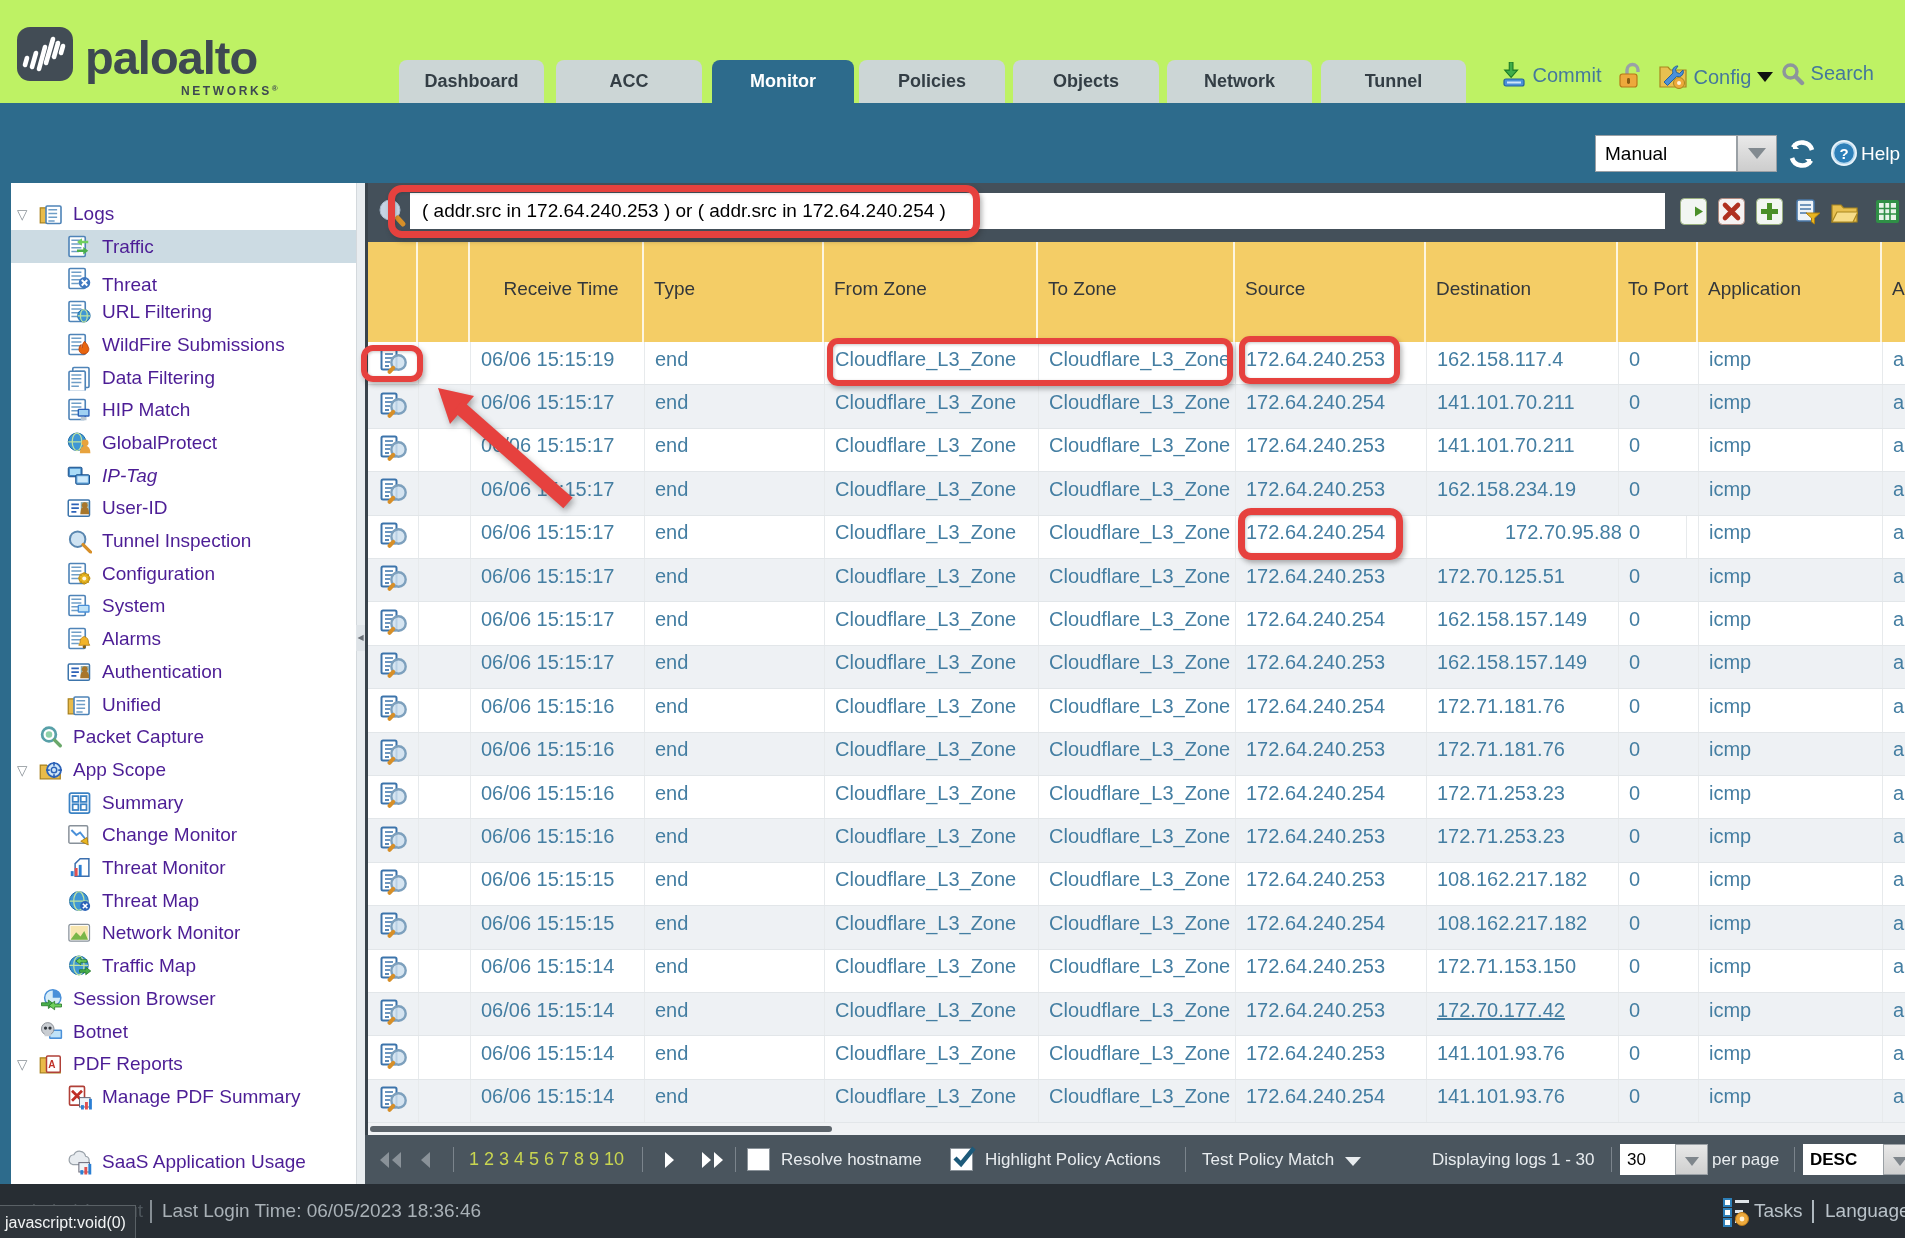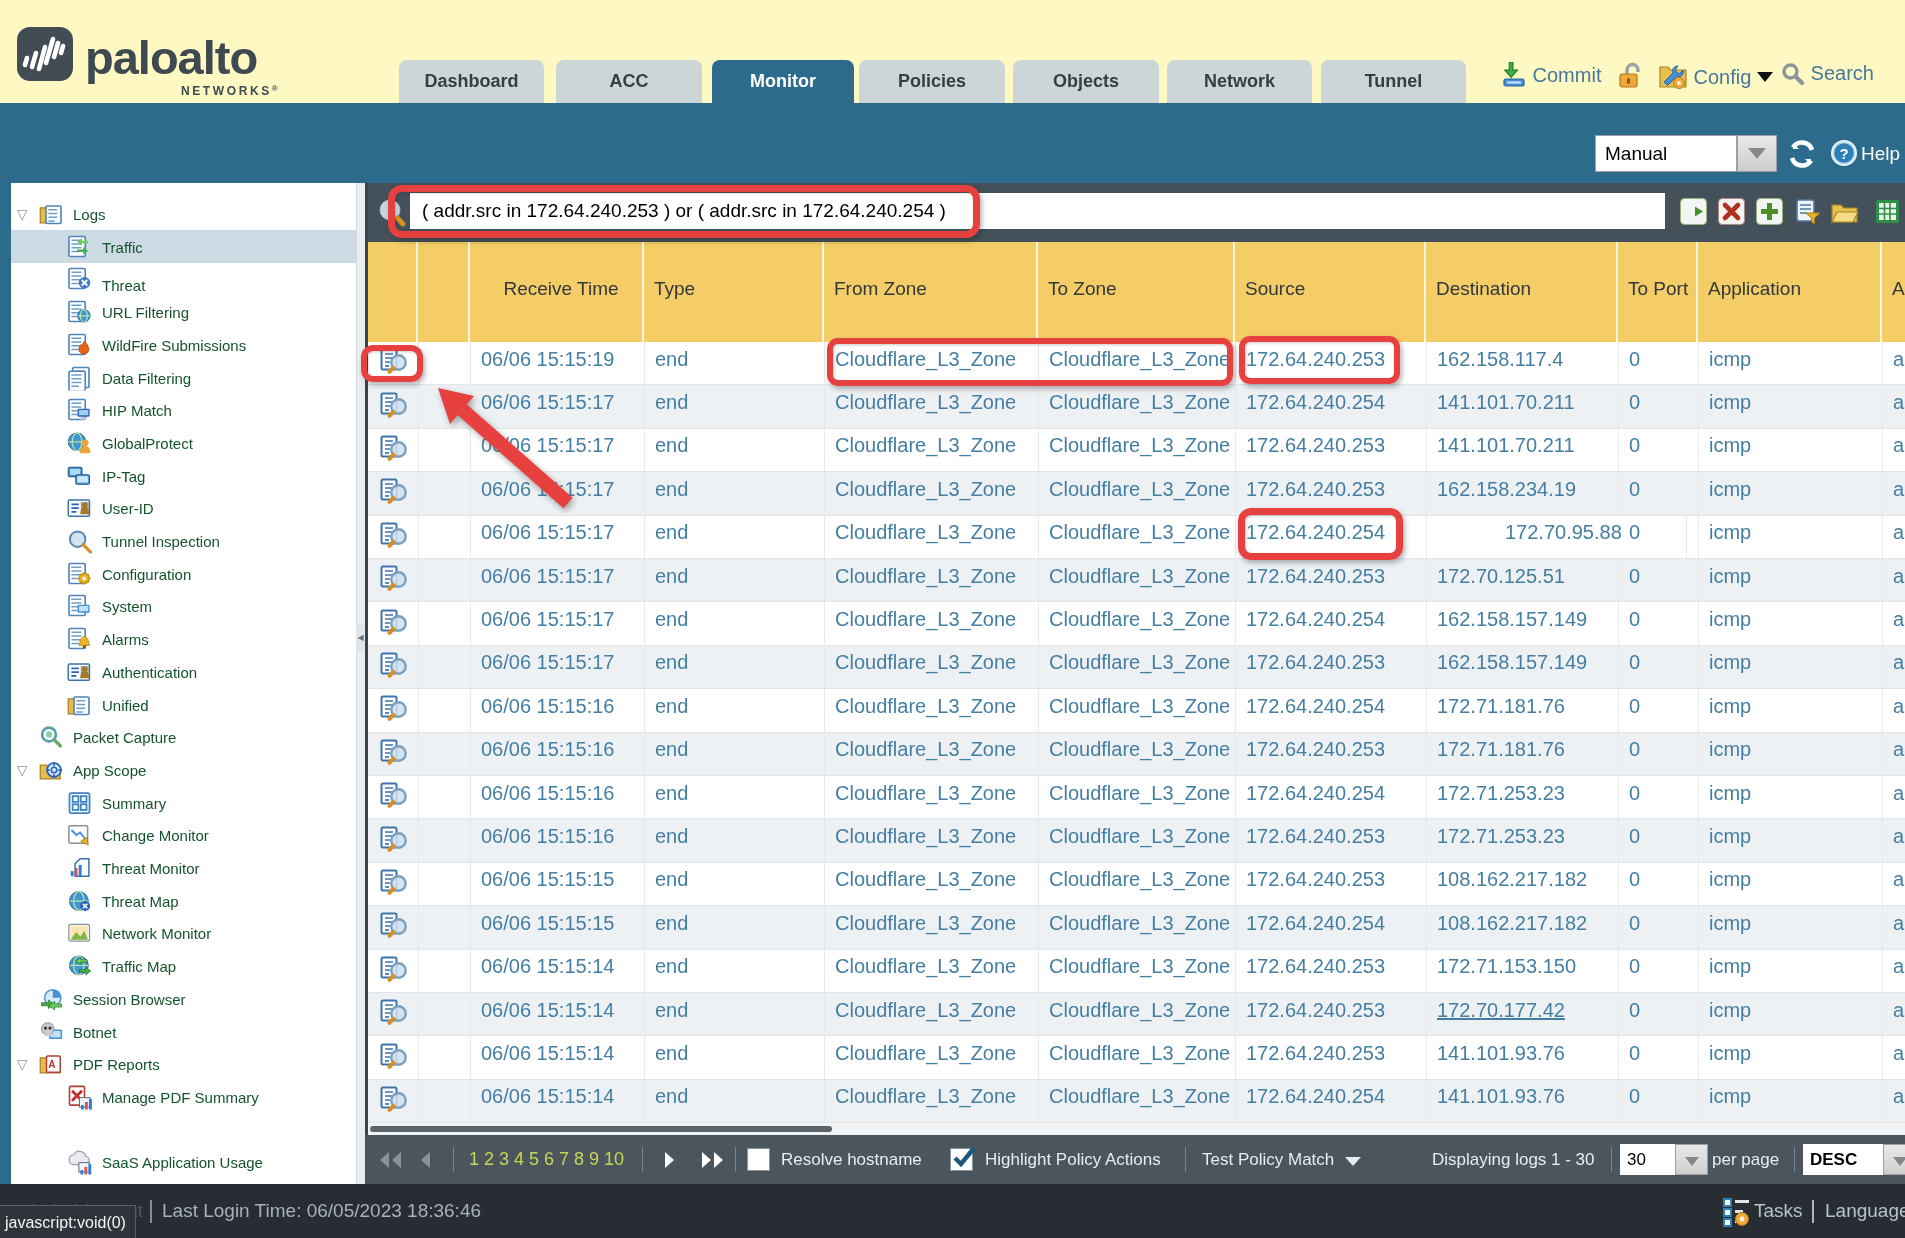--- a/index.html
+++ b/index.html
@@ -1,36 +1,36 @@
 <!DOCTYPE html>
 <html><head><meta charset="utf-8">
 <style>
 * { margin:0; padding:0; box-sizing:border-box; }
 html,body { width:1905px; height:1238px; overflow:hidden; font-family:"Liberation Sans",sans-serif; background:#fff; }
 #page { position:relative; width:1905px; height:1238px; overflow:hidden; }
 
 
-#topband { position:absolute; left:0; top:0; width:1905px; height:103px; background:#fef9c3; }
+#topband { position:absolute; left:0; top:0; width:1905px; height:103px; background:#bef264; }
 #wordmark { position:absolute; left:85px; top:30px; font-size:47px; font-weight:bold; color:#3e4951; letter-spacing:-1px; }
 #networks { position:absolute; left:181px; top:84px; font-size:12px; font-weight:bold; color:#3e4951; letter-spacing:2.6px; }
 .tab { position:absolute; top:60px; height:43px; background:#ccd6d6; border-radius:8px 8px 0 0; font-size:18px; font-weight:bold; color:#333e45; text-align:center; line-height:43px; }
 .tab.sel { background:#2d6b8c; color:#fff; }
 .toplink { position:absolute; top:62px; height:30px; font-size:20px; color:#45789c; }
 .toplink svg { vertical-align:-6px; }
 
 
 #teal { position:absolute; left:0; top:103px; width:1905px; height:80px; background:#2d6b8c; }
 #tealleft { position:absolute; left:0; top:183px; width:11px; height:1001px; background:#2d6b8c; }
 
 
 #sidebar { position:absolute; left:11px; top:183px; width:345px; height:1001px; background:#fff; overflow:hidden; }
 .trow { position:absolute; left:0; width:345px; height:32.7px; }
 .tri { position:absolute; top:50%; transform:translateY(-50%); font-size:13.5px; color:#8a9197; }
 .ticon { position:absolute; top:50%; transform:translateY(-50%); width:25px; height:25px; }
-.tlabel { position:absolute; top:50%; transform:translateY(-50%); font-size:15px; color:#14532d; white-space:nowrap; }
+.tlabel { position:absolute; top:50%; transform:translateY(-50%); font-size:19px; color:#4c1d95; white-space:nowrap; }
 #sidescroll { position:absolute; left:356px; top:183px; width:9px; height:1001px; background:#e9edf0; border-left:1px solid #d4d9dd; }
 #sidehandle { position:absolute; left:356px; top:625px; width:9px; height:26px; background:#dfe4e8; color:#6a7077; font-size:8px; line-height:26px; text-align:center; }
 
 
 #filterbar { position:absolute; left:365px; top:183px; width:1540px; height:59px; background:#44505a; border-left:3px solid #39434b; }
 #finput { position:absolute; left:42px; top:10px; width:1255px; height:36px; background:#fff; font-size:19px; color:#000; line-height:36px; padding-left:12px; white-space:nowrap; }
 .fbtn { position:absolute; top:15px; width:27px; height:27px; }
 
 
 #grid { position:absolute; left:365px; top:242px; width:1540px; height:893px; background:#fff; border-left:3px solid #39434b; }
@@ -202,21 +202,21 @@
       </div>
 <div class="trow" style="top:243.6px;">
         <span class="ticon" style="left:56px;"><svg width="25" height="25" viewBox="0 0 20 20">
             <circle cx="8" cy="9" r="7" fill="#3f97d4" stroke="#1d6ca8" stroke-width="0.8"></circle>
             <path d="M1 9h14M8 2a3.8500000000000005 7 0 0 1 0 14M8 2a3.8500000000000005 7 0 0 0 0 14" stroke="#bfe3a0" stroke-width="1" fill="none"></path>
             <circle cx="14.5" cy="9.85" r="2.7300000000000004" fill="#e8a33d"></circle>
             <path d="M10.3 18.25 q0 -6 4.2 -6 q4.2 0 4.2 6 z" fill="#e8a33d"></path>
           </svg></span>
         <span class="tlabel" style="left:91px;">GlobalProtect</span>
       </div>
-<div class="trow" style="top:276.3px;">
+<div class="trow" style="top:276.3px;font-style:italic;">
         <span class="ticon" style="left:56px;"><svg width="25" height="25" viewBox="0 0 20 20">
             <rect x="1" y="3" width="11" height="7.6" rx="1" fill="#3b82c4" stroke="#1d518a" stroke-width="0.8"></rect>
             <rect x="2.3" y="4.2" width="8.4" height="5" fill="#aadcf7"></rect>
             <rect x="7" y="9" width="11" height="7.6" rx="1" fill="#5ea1d8" stroke="#1d518a" stroke-width="0.8"></rect>
             <rect x="8.3" y="10.2" width="8.4" height="5" fill="#cdeafc"></rect>
           </svg></span>
         <span class="tlabel" style="left:91px;">IP-Tag</span>
       </div>
 <div class="trow" style="top:309.0px;">
         <span class="ticon" style="left:56px;"><svg width="25" height="25" viewBox="0 0 20 20">

